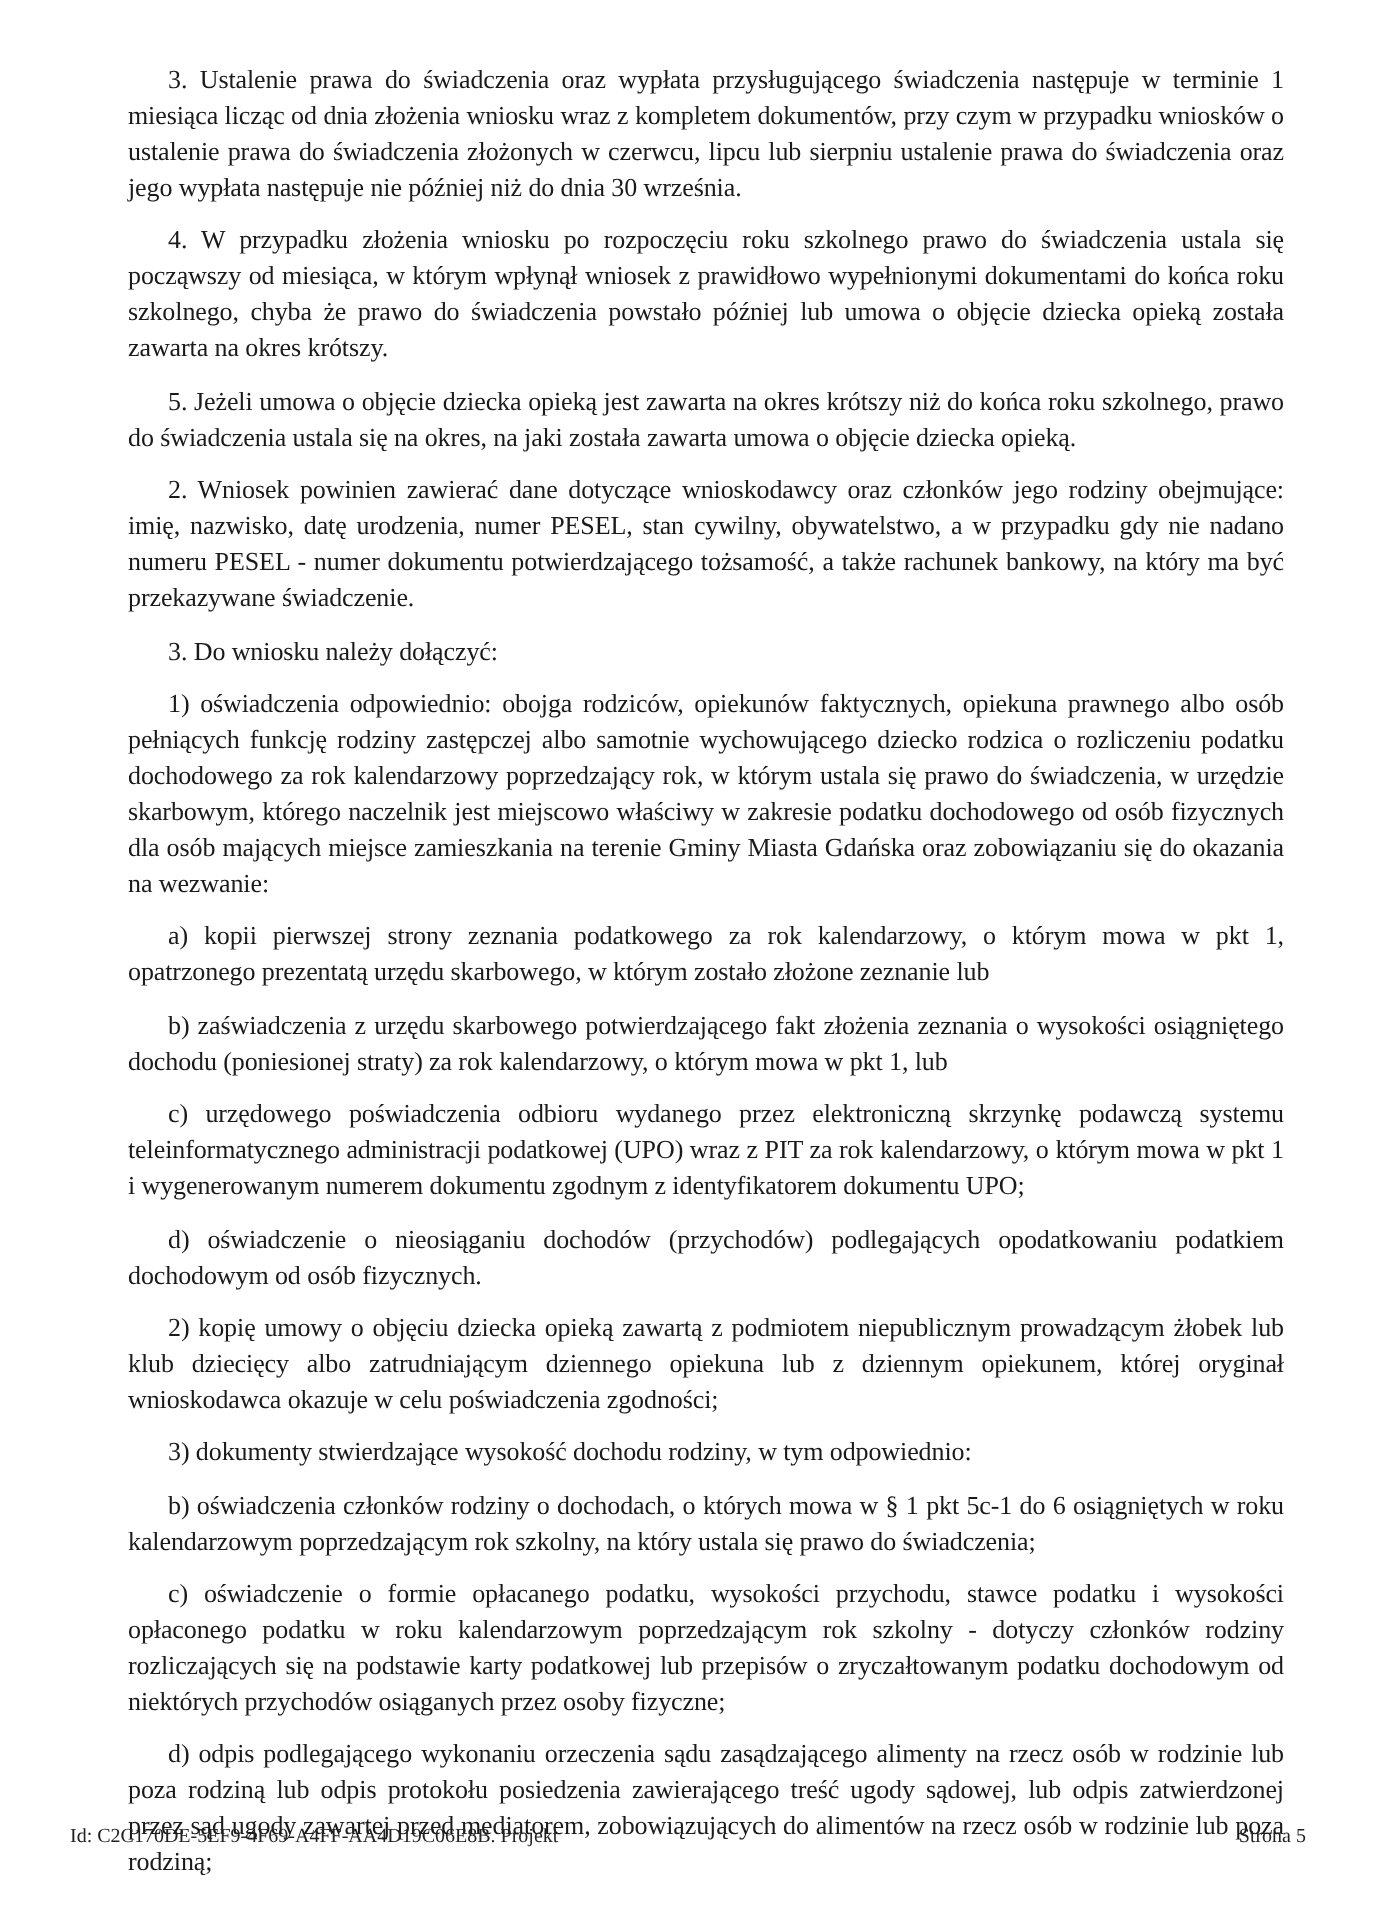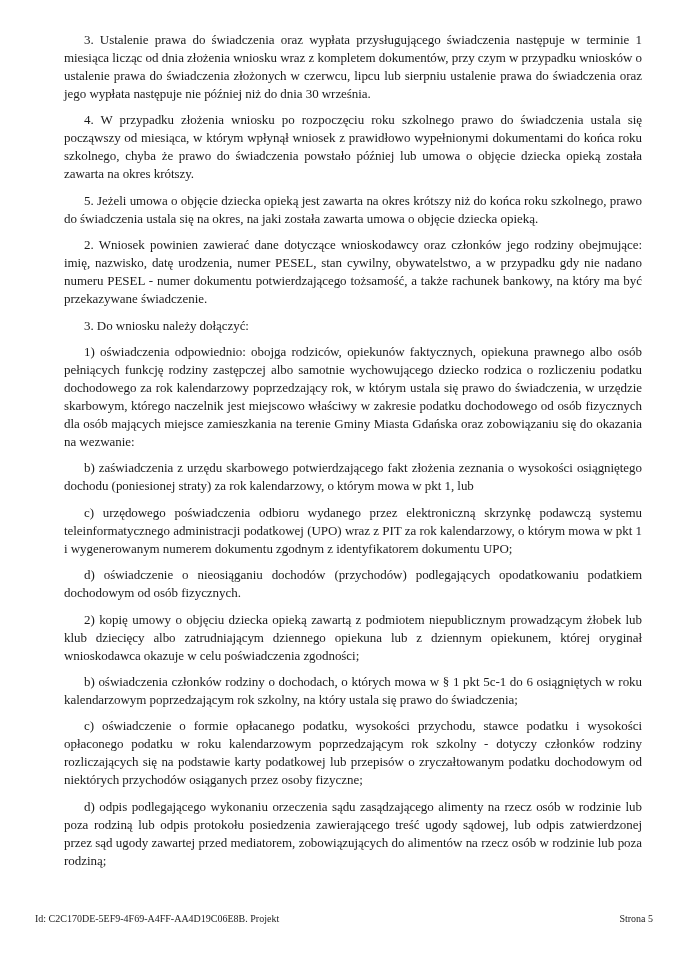--- a/index.html
+++ b/index.html
@@ -47,24 +47,26 @@
 </head>
 <body>
 
 <div class="page">
   <p class="para"><span class="bold"></span><span>3. Ustalenie prawa do świadczenia oraz wypłata przysługującego świadczenia następuje w terminie 1 miesiąca licząc od dnia złożenia wniosku wraz z kompletem dokumentów, przy czym w przypadku wniosków o ustalenie prawa do świadczenia złożonych w czerwcu, lipcu lub sierpniu ustalenie prawa do świadczenia oraz jego wypłata następuje nie później niż do dnia 30 września.</span></p>
   <p class="para"><span class="bold"></span><span>4. W przypadku złożenia wniosku po rozpoczęciu roku szkolnego prawo do świadczenia ustala się począwszy od miesiąca, w którym wpłynął wniosek z prawidłowo wypełnionymi dokumentami do końca roku szkolnego, chyba że prawo do świadczenia powstało później lub umowa o objęcie dziecka opieką została zawarta na okres krótszy.</span></p>
   <p class="para"><span class="bold"></span><span>5. Jeżeli umowa o objęcie dziecka opieką jest zawarta na okres krótszy niż do końca roku szkolnego, prawo do świadczenia ustala się na okres, na jaki została zawarta umowa o objęcie dziecka opieką.</span></p>
   <p class="para"><span class="bold"></span><span>2. Wniosek powinien zawierać dane dotyczące wnioskodawcy oraz członków jego rodziny obejmujące: imię, nazwisko, datę urodzenia, numer PESEL, stan cywilny, obywatelstwo, a w przypadku gdy nie nadano numeru PESEL - numer dokumentu potwierdzającego tożsamość, a także rachunek bankowy, na który ma być przekazywane świadczenie.</span></p>
   <p class="para"><span class="bold"></span><span>3. Do wniosku należy dołączyć:</span></p>
   <p class="para"><span class="bold"></span><span>1) oświadczenia odpowiednio: obojga rodziców, opiekunów faktycznych, opiekuna prawnego albo osób pełniących funkcję rodziny zastępczej albo samotnie wychowującego dziecko rodzica o rozliczeniu podatku dochodowego za rok kalendarzowy poprzedzający rok, w którym ustala się prawo do świadczenia, w urzędzie skarbowym, którego naczelnik jest miejscowo właściwy w zakresie podatku dochodowego od osób fizycznych dla osób mających miejsce zamieszkania na terenie Gminy Miasta Gdańska oraz zobowiązaniu się do okazania na wezwanie:</span></p>
+  <p class="para"><span class="bold"></span><span>a) kopii pierwszej strony zeznania podatkowego za rok kalendarzowy, o którym mowa w pkt 1, opatrzonego prezentatą urzędu skarbowego, w którym zostało złożone zeznanie lub</span></p>
   <p class="para"><span class="bold"></span><span>b) zaświadczenia z urzędu skarbowego potwierdzającego fakt złożenia zeznania o wysokości osiągniętego dochodu (poniesionej straty) za rok kalendarzowy, o którym mowa w pkt 1, lub</span></p>
   <p class="para"><span class="bold"></span><span>c) urzędowego poświadczenia odbioru wydanego przez elektroniczną skrzynkę podawczą systemu teleinformatycznego administracji podatkowej (UPO) wraz z PIT za rok kalendarzowy, o którym mowa w pkt 1 i wygenerowanym numerem dokumentu zgodnym z identyfikatorem dokumentu UPO;</span></p>
   <p class="para"><span class="bold"></span><span>d) oświadczenie o nieosiąganiu dochodów (przychodów) podlegających opodatkowaniu podatkiem dochodowym od osób fizycznych.</span></p>
   <p class="para"><span class="bold"></span><span>2) kopię umowy o objęciu dziecka opieką zawartą z podmiotem niepublicznym prowadzącym żłobek lub klub dziecięcy albo zatrudniającym dziennego opiekuna lub z dziennym opiekunem, której oryginał wnioskodawca okazuje w celu poświadczenia zgodności;</span></p>
+  <p class="para"><span class="bold"></span><span>3) dokumenty stwierdzające wysokość dochodu rodziny, w tym odpowiednio:</span></p>
   <p class="para"><span class="bold"></span><span>b) oświadczenia członków rodziny o dochodach, o których mowa w § 1 pkt 5c-1 do 6 osiągniętych w roku kalendarzowym poprzedzającym rok szkolny, na który ustala się prawo do świadczenia;</span></p>
   <p class="para"><span class="bold"></span><span>c) oświadczenie o formie opłacanego podatku, wysokości przychodu, stawce podatku i wysokości opłaconego podatku w roku kalendarzowym poprzedzającym rok szkolny - dotyczy członków rodziny rozliczających się na podstawie karty podatkowej lub przepisów o zryczałtowanym podatku dochodowym od niektórych przychodów osiąganych przez osoby fizyczne;</span></p>
   <p class="para"><span class="bold"></span><span>d) odpis podlegającego wykonaniu orzeczenia sądu zasądzającego alimenty na rzecz osób w rodzinie lub poza rodziną lub odpis protokołu posiedzenia zawierającego treść ugody sądowej, lub odpis zatwierdzonej przez sąd ugody zawartej przed mediatorem, zobowiązujących do alimentów na rzecz osób w rodzinie lub poza rodziną;</span></p>
 </div>
 
 <div class="footer">
   <span>Id: C2C170DE-5EF9-4F69-A4FF-AA4D19C06E8B. Projekt</span>
   <span>Strona 5</span>
 </div>
 

